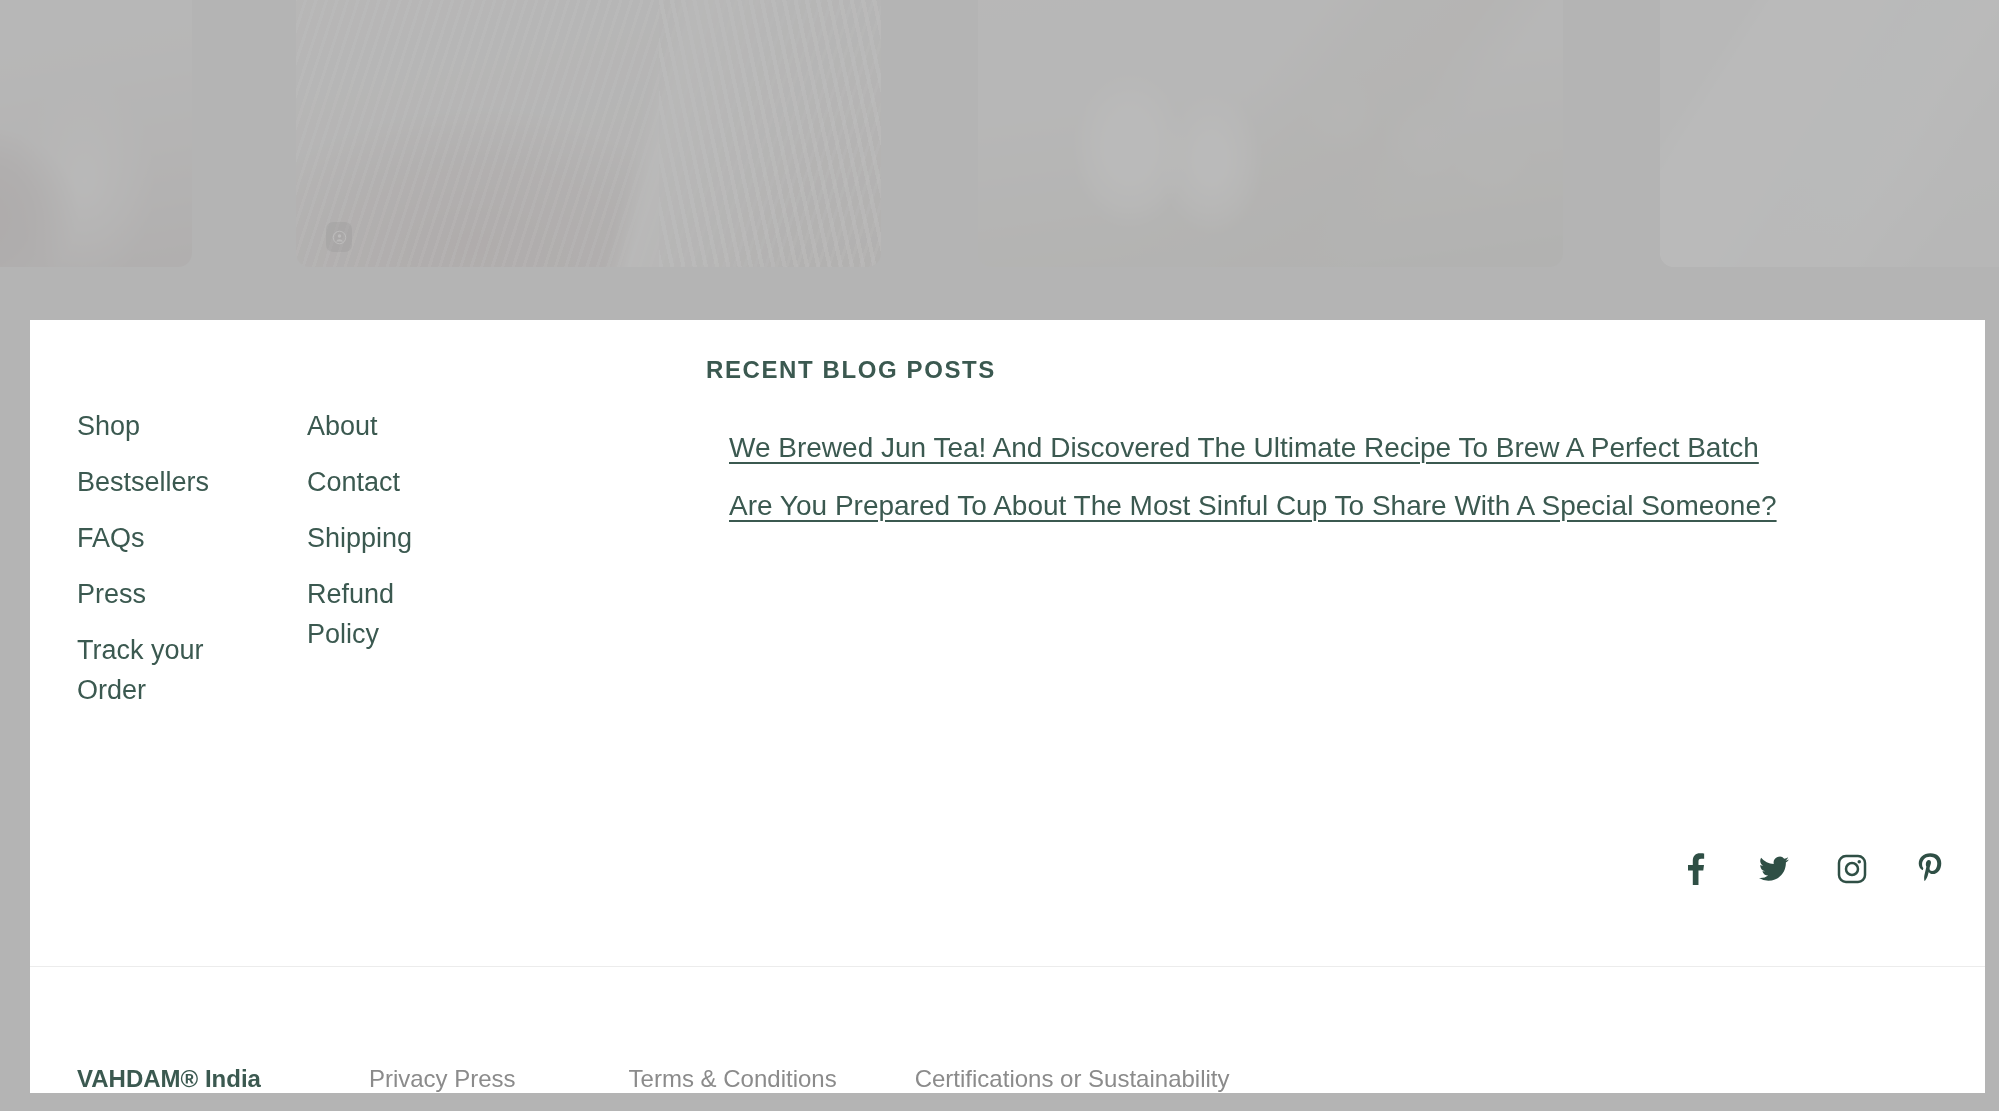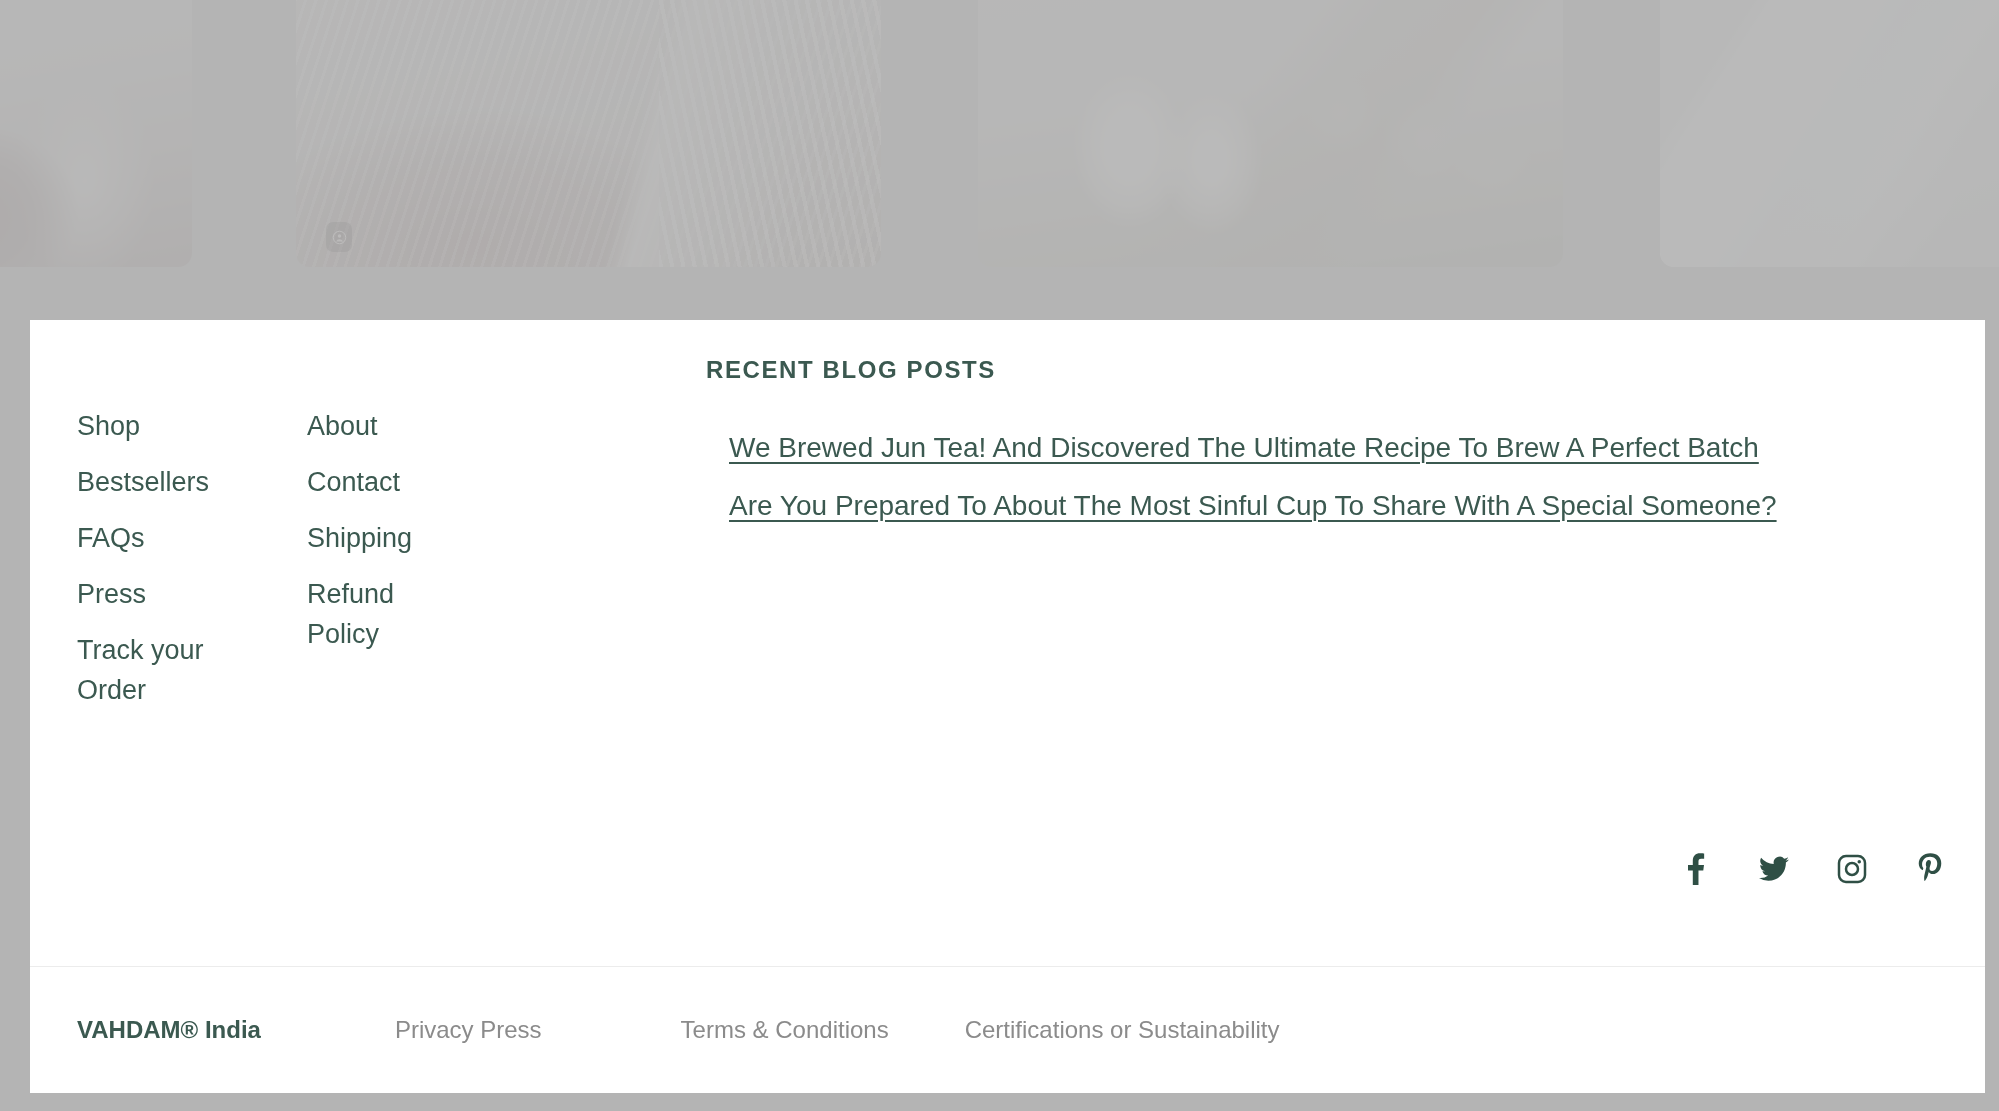--- a/index.html
+++ b/index.html
@@ -229,39 +229,38 @@
   }
 
   
   #legal-bar {
     position: absolute;
     left: 0;
     top: 647px;
     width: 1710px;
     height: 126px;
     display: flex;
-    align-items: center;
-    gap: 26px;
+    align-items: flex-end;
   }
 
   .legal-link {
     font-size: 24px;
     color: #8b8b8b;
     text-decoration: none;
     white-space: nowrap;
     cursor: pointer;
   }
   .legal-link.brand {
     color: #3b5950;
     font-weight: 600;
   }
   #legal-0 { margin-left: 47px; }
   #legal-1 { margin-left: 108px; }
   #legal-2 { margin-left: 113px; }
-  #legal-3 { margin-left: 50px; }
+  #legal-3 { margin-left: 78px; }
 
   
   #page-bottom-strip {
     position: absolute;
     left: 0;
     top: 1093px;
     width: 1999px;
     height: 18px;
     background: #b4b4b4;
   }

